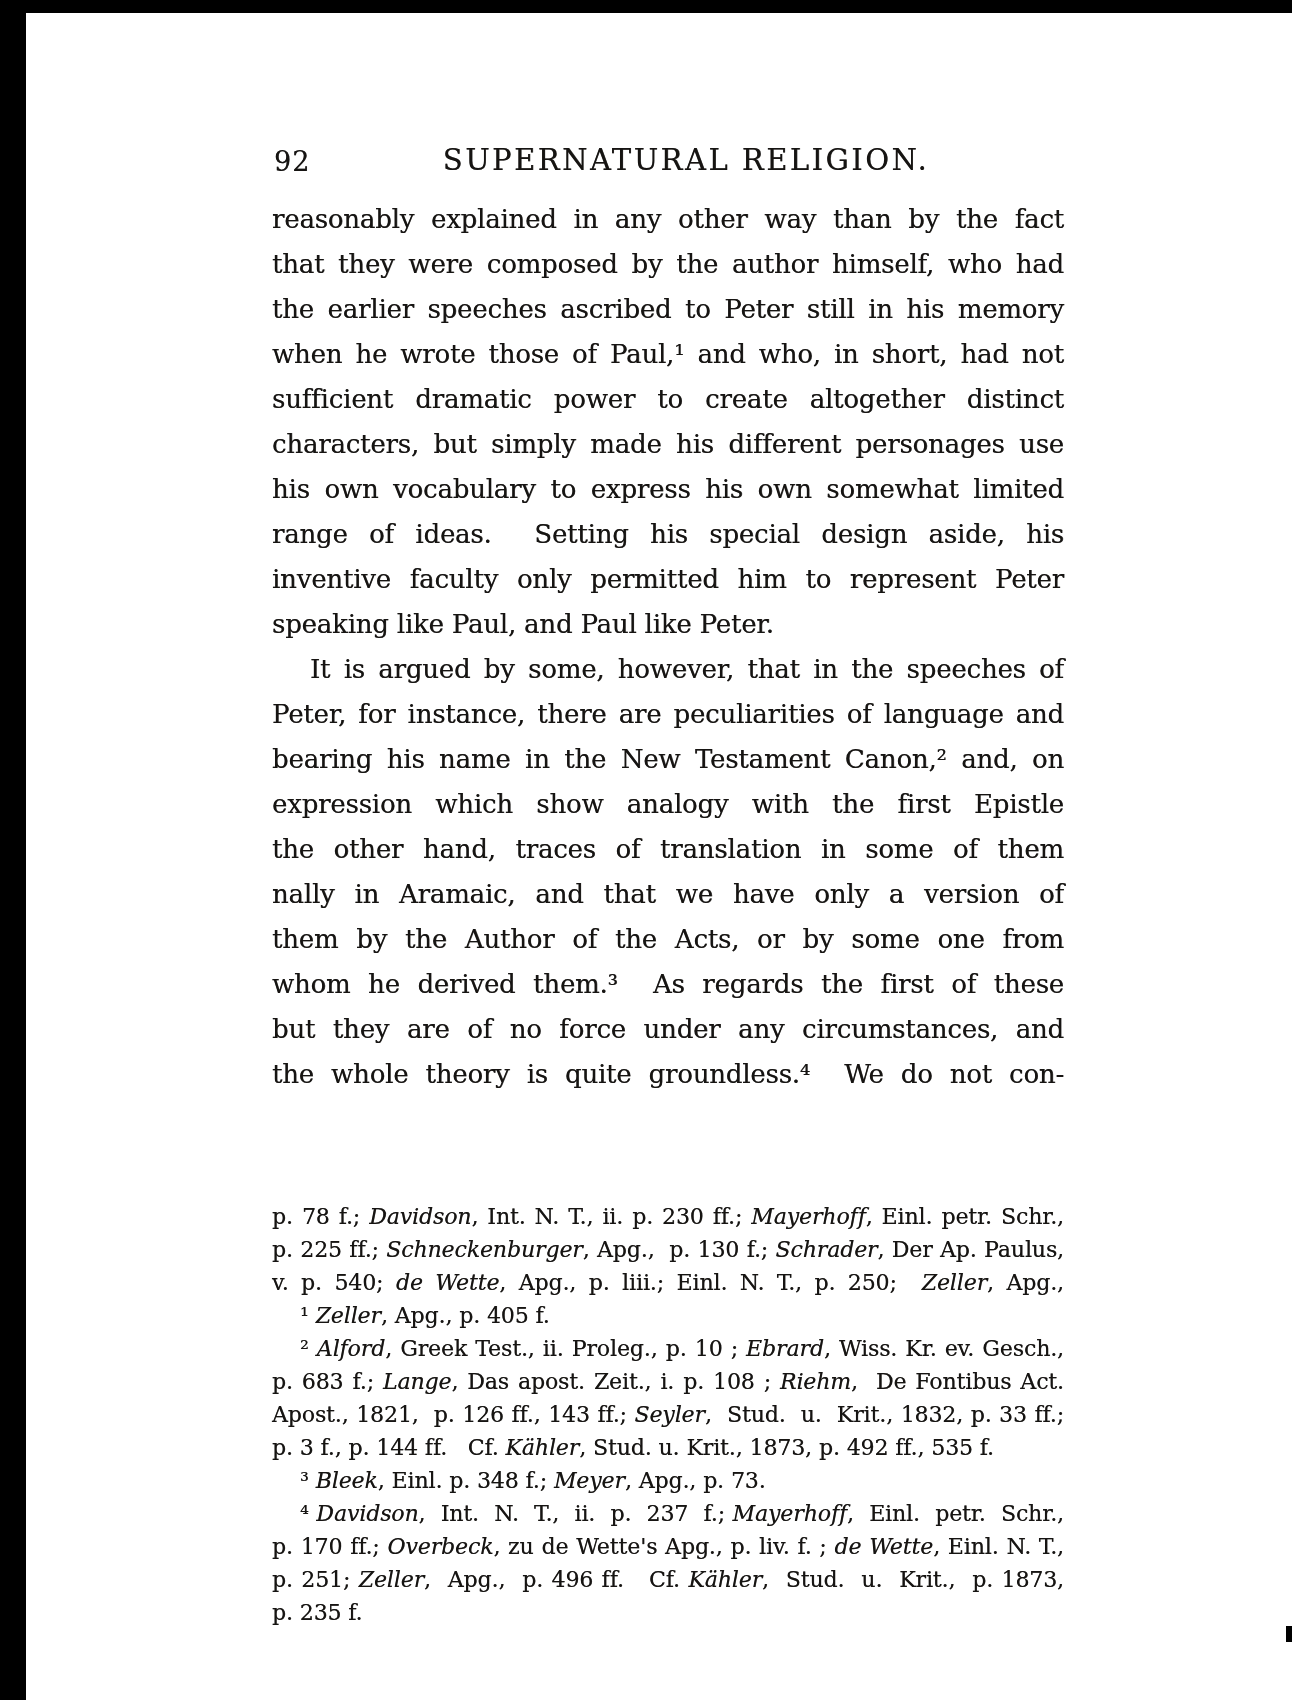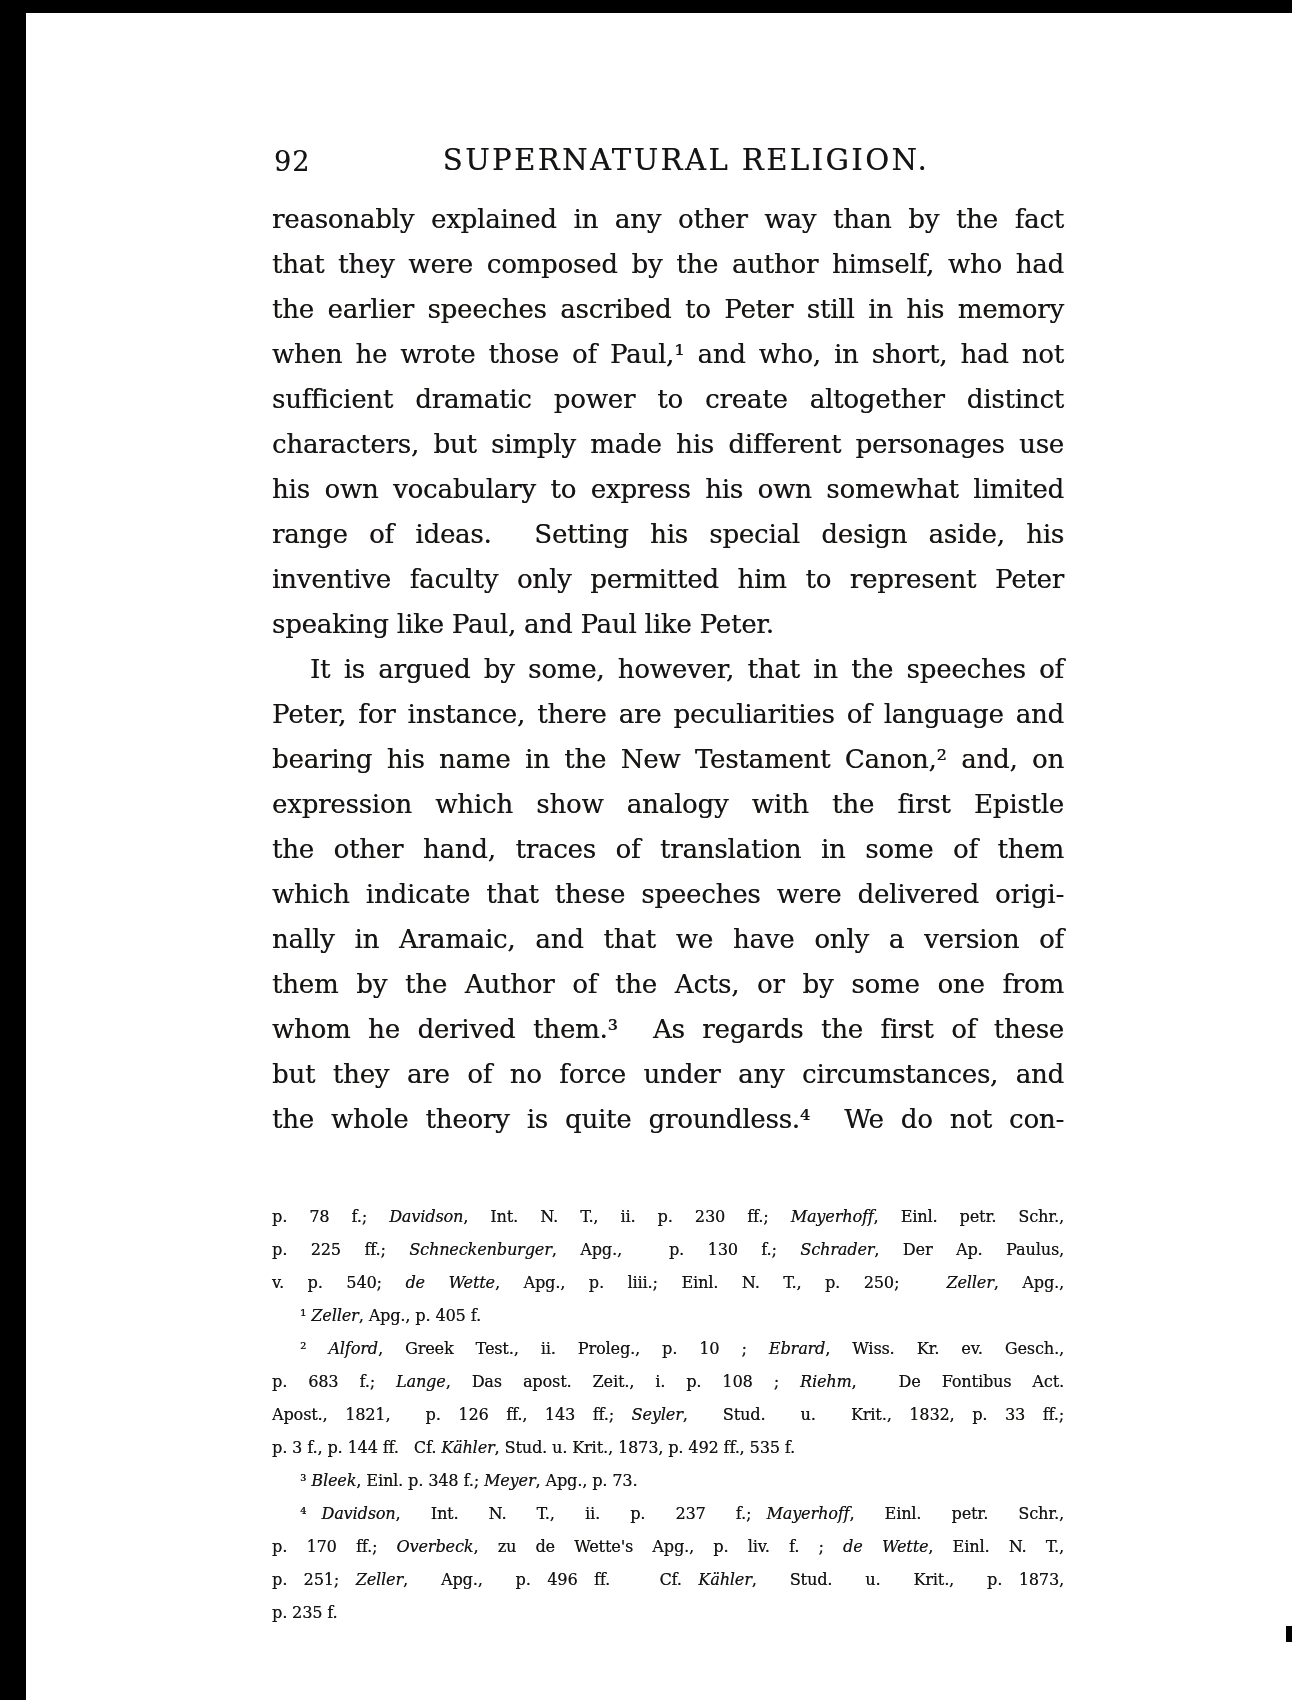--- a/index.html
+++ b/index.html
@@ -21,21 +21,21 @@
   .bl{
     height:45px;line-height:45px;font-size:26px;letter-spacing:-0.2px;
     white-space:pre-wrap;text-align:justify;text-align-last:justify;
     text-shadow:0.3px 0.3px 0 rgba(22,20,18,0.7);
   }
   .bl.left{text-align:right;text-align-last:left;}
   .bl.indent{padding-left:38px;}
 
   .fn-block{position:absolute;left:272px;top:1200px;width:792px;}
   .fl{
-    height:33px;line-height:33px;font-size:16px;letter-spacing:-0.1px;
+    height:33px;line-height:33px;font-size:22px;letter-spacing:-0.1px;
     white-space:pre-wrap;text-align:justify;text-align-last:justify;
     text-shadow:0.25px 0.25px 0 rgba(22,20,18,0.7);
   }
   .fl.left{text-align:left;text-align-last:left;}
   .fl.fn-indent{padding-left:28px;}
   .it{font-style:italic;}
 </style>
 </head>
 <body>
 
@@ -59,21 +59,20 @@
     <div class="bl">characters, but simply made his different personages use</div>
     <div class="bl">his own vocabulary to express his own somewhat limited</div>
     <div class="bl">range of ideas.  Setting his special design aside, his</div>
     <div class="bl">inventive faculty only permitted him to represent Peter</div>
     <div class="bl left">speaking like Paul, and Paul like Peter.</div>
     <div class="bl indent">It is argued by some, however, that in the speeches of</div>
     <div class="bl">Peter, for instance, there are peculiarities of language and</div>
     <div class="bl">bearing his name in the New Testament Canon,² and, on</div>
     <div class="bl">expression which show analogy with the first Epistle</div>
     <div class="bl">the other hand, traces of translation in some of them</div>
-    <div class="bl">which indicate that these speeches were delivered origi-</div>
     <div class="bl">nally in Aramaic, and that we have only a version of</div>
     <div class="bl">them by the Author of the Acts, or by some one from</div>
     <div class="bl">whom he derived them.³  As regards the first of these</div>
     <div class="bl">but they are of no force under any circumstances, and</div>
     <div class="bl">the whole theory is quite groundless.⁴  We do not con-</div>
   </div>
 
   <div class="fn-block">
     <div class="fl"><span>p. 78 f.; </span><span class="it">Davidson</span><span>, Int. N. T., ii. p. 230 ff.; </span><span class="it">Mayerhoff</span><span>, Einl. petr. Schr.,</span></div>
     <div class="fl"><span>p. 225 ff.; </span><span class="it">Schneckenburger</span><span>, Apg.,  p. 130 f.; </span><span class="it">Schrader</span><span>, Der Ap. Paulus,</span></div>

